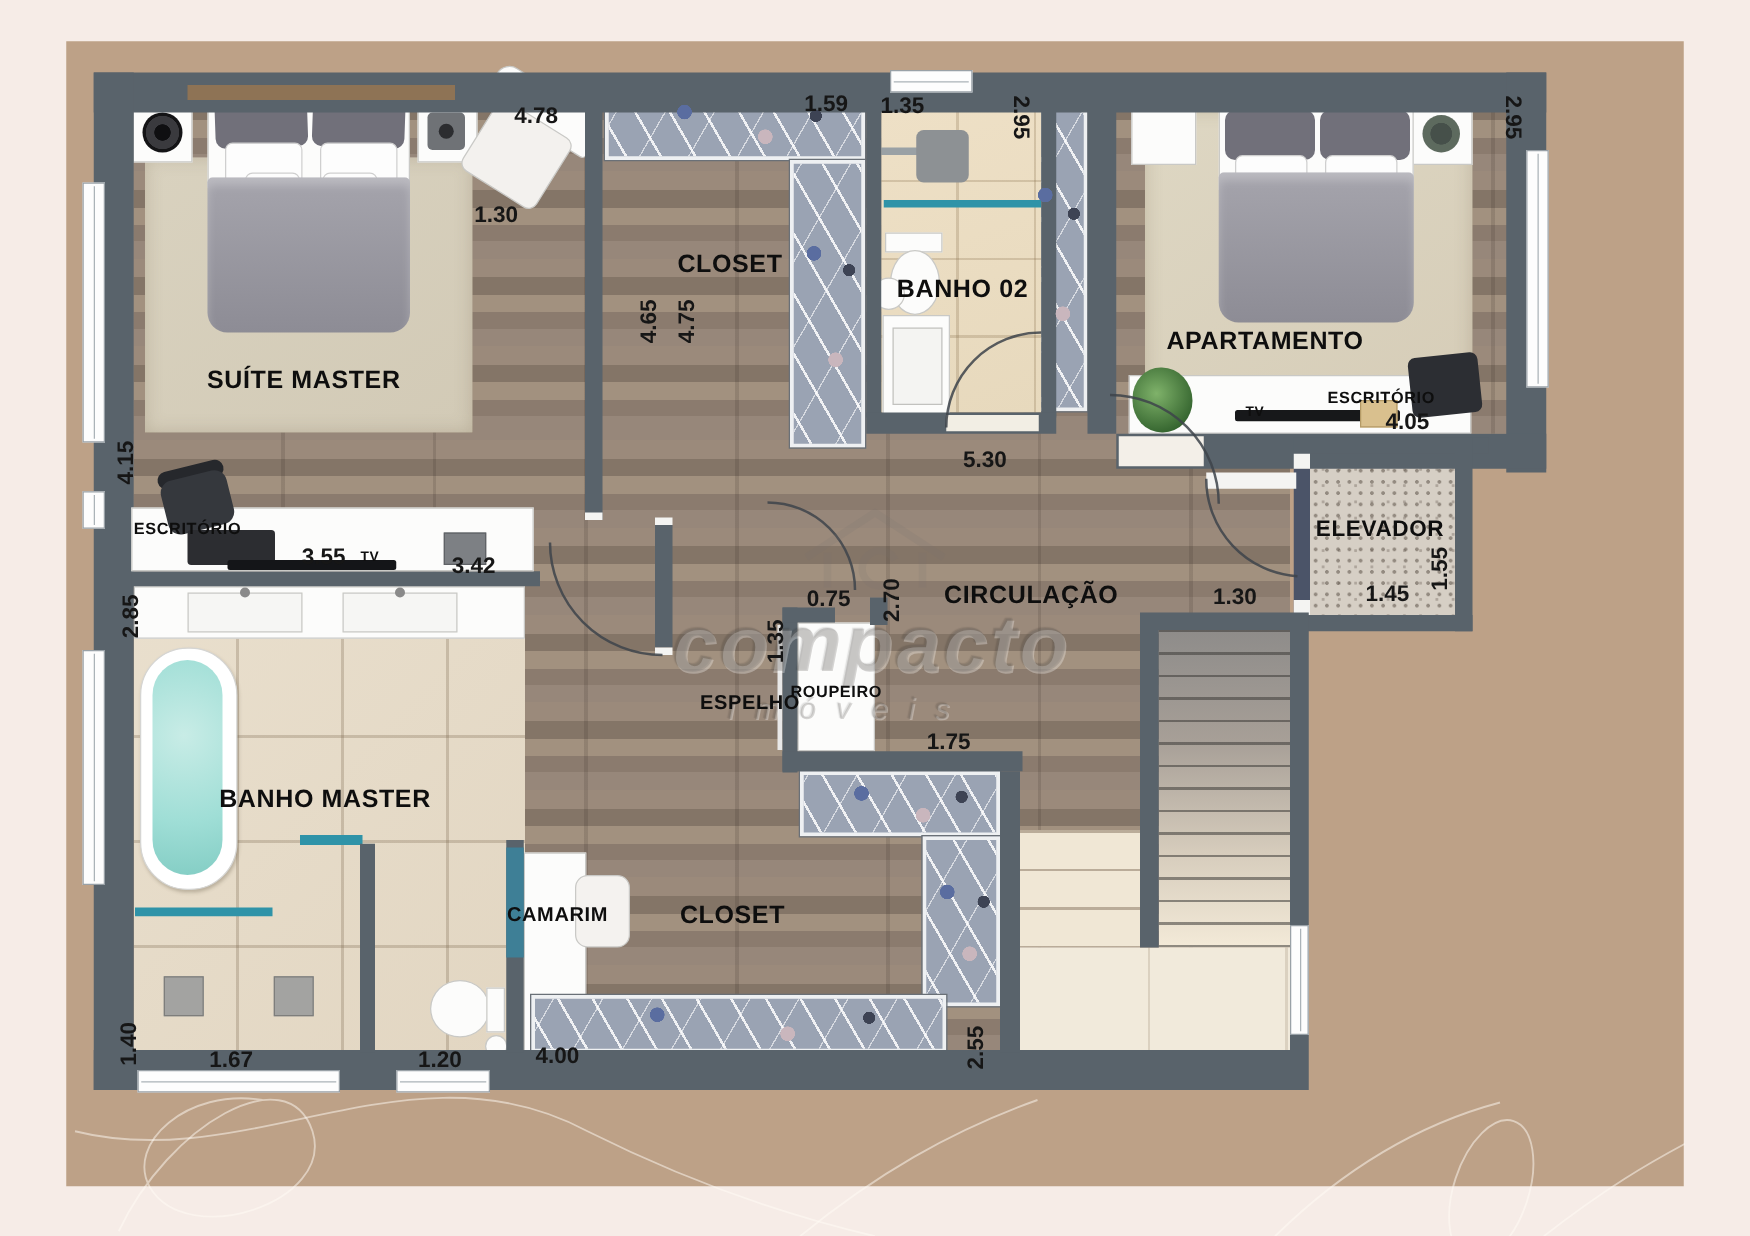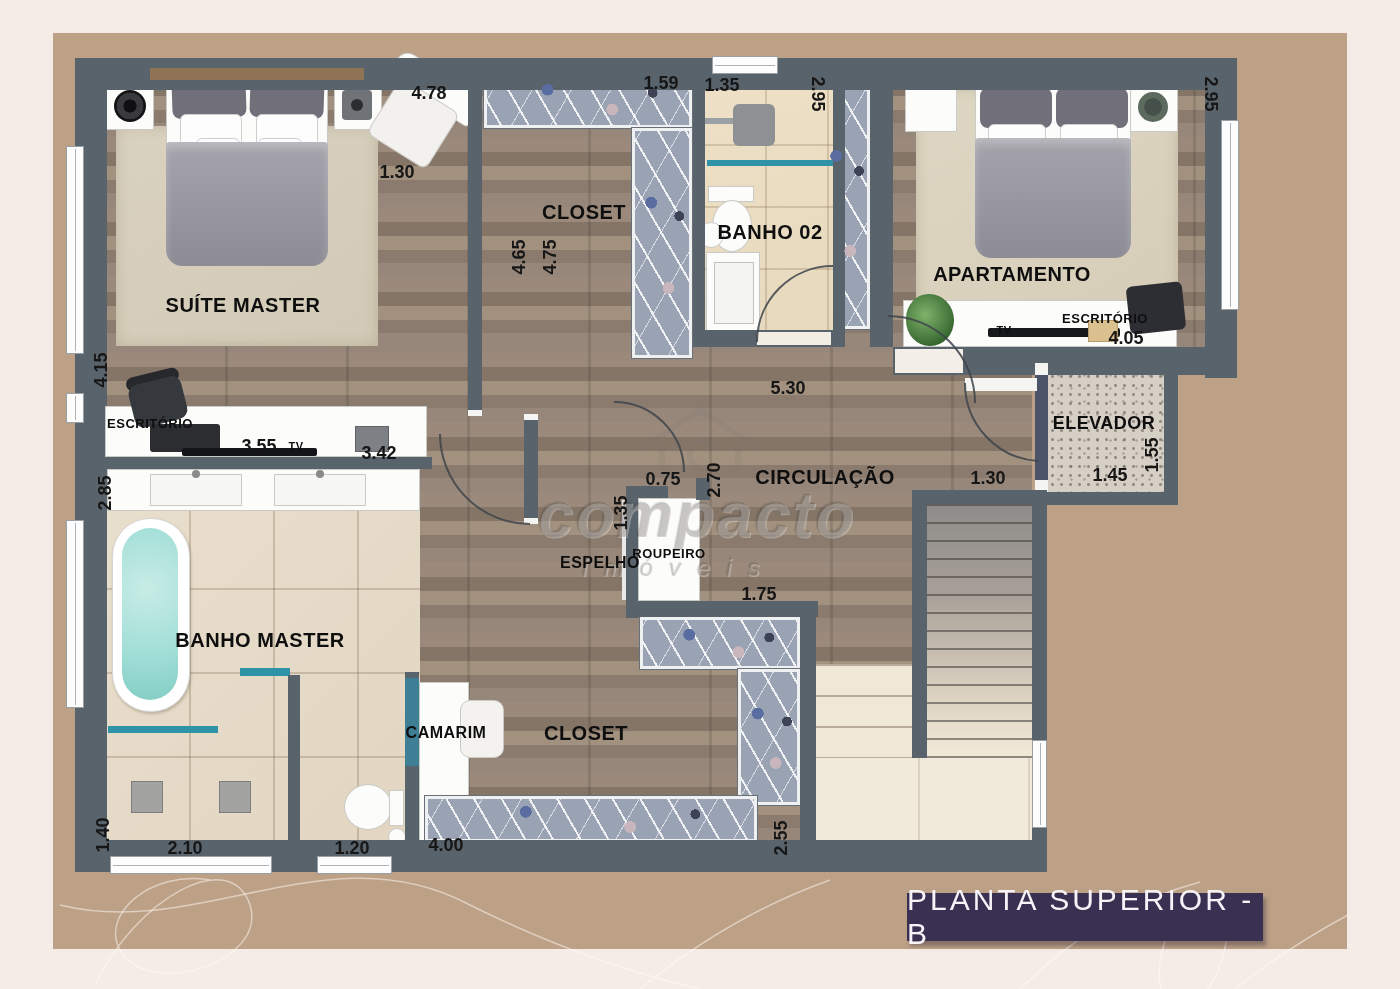--- a/index.html
+++ b/index.html
@@ -268,34 +268,31 @@
   <div class="dim" style="left:429px;top:93px;">4.78</div>
   <div class="dim" style="left:397px;top:172px;">1.30</div>
   <div class="dim v" style="left:101px;top:370px;">4.15</div>
   <div class="dim" style="left:661px;top:83px;">1.59</div>
   <div class="dim v" style="left:519px;top:257px;">4.65</div>
   <div class="dim v" style="left:550px;top:257px;">4.75</div>
   <div class="dim" style="left:722px;top:85px;">1.35</div>
   <div class="dim vd" style="left:817px;top:94px;">2.95</div>
   <div class="dim vd" style="left:1210px;top:94px;">2.95</div>
   <div class="dim" style="left:1126px;top:338px;">4.05</div>
-  <div class="dim" style="left:788px;top:388px;">5.30</div>
+  <div class="dim" style="left:788px;top:368px;">5.30</div>
   <div class="dim" style="left:1110px;top:475px;">1.45</div>
   <div class="dim v" style="left:1152px;top:455px;">1.55</div>
   <div class="dim" style="left:988px;top:478px;">1.30</div>
   <div class="dim" style="left:663px;top:479px;">0.75</div>
   <div class="dim v" style="left:714px;top:480px;">2.70</div>
   <div class="dim v" style="left:621px;top:513px;">1.35</div>
   <div class="dim" style="left:759px;top:594px;">1.75</div>
   <div class="dim" style="left:259px;top:446px;">3.55</div>
   <div class="dim v" style="left:105px;top:493px;">2.85</div>
   <div class="dim" style="left:379px;top:453px;">3.42</div>
   <div class="dim v" style="left:103px;top:835px;">1.40</div>
-  <div class="dim" style="left:185px;top:848px;">2.10</div>
+  <div class="dim" style="left:185px;top:848px;">1.67</div>
   <div class="dim" style="left:352px;top:848px;">1.20</div>
   <div class="dim" style="left:446px;top:845px;">4.00</div>
   <div class="dim v" style="left:781px;top:838px;">2.55</div>
 
-  <div class="banner" style="left:907px;top:893px;width:356px;height:48px;">
-    <span>PLANTA SUPERIOR - B</span>
-  </div>
 
 </div>
 
 </body></html>

